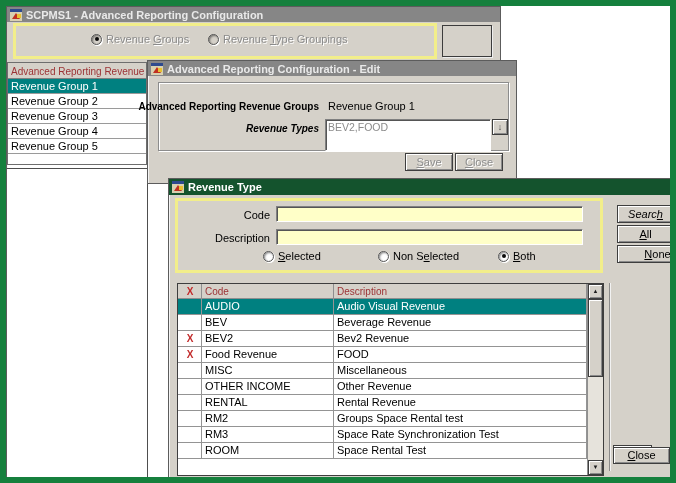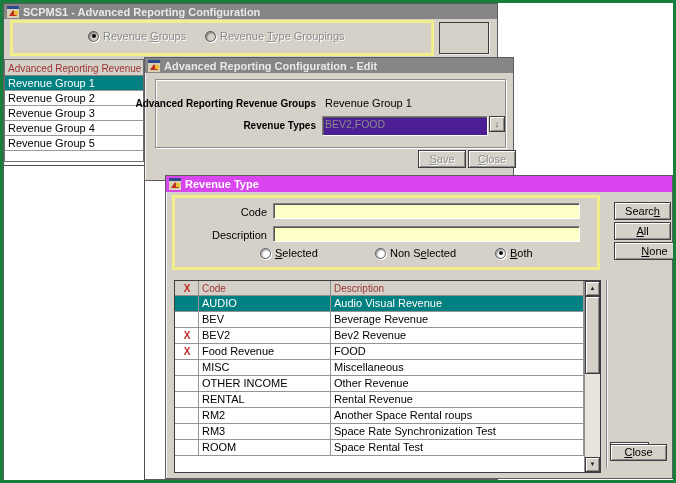--- a/index.html
+++ b/index.html
@@ -1,29 +1,29 @@
 <!DOCTYPE html>
 <html><head>
 <meta charset="utf-8">
 <style>
   html,body{margin:0;padding:0;background:#fff;}
   body{width:676px;height:483px;position:relative;font-family:"Liberation Sans",sans-serif;font-size:11px;color:#000;}
   *{box-sizing:border-box;}
-  .stage{position:absolute;left:0;top:0;width:676px;height:483px;border:3px solid #15803d;background:#fff;overflow:hidden;}
+  .stage{position:absolute;left:0;top:0;width:676px;height:483px;border:6px solid #15803d;background:#fff;overflow:hidden;}
 
   .window{position:absolute;border:1px solid #5c5c5c;box-shadow:inset 1px 1px 0 #f4f4f4;}
   .titlebar{height:15px;display:flex;align-items:center;gap:4px;padding:0 3px;font-weight:bold;font-size:11px;white-space:nowrap;overflow:hidden;}
   .titlebar.inactive{background:#868686;color:#e9e9e9;}
-  .titlebar.active{background:#d946ef;color:#fff;}
+  .titlebar.active{background:#14532d;color:#fff;}
   .win-icon{width:12px;height:12px;flex:0 0 auto;display:block;}
 
   .ybox{position:absolute;border:3px solid #f2ee8a;}
   .sunken{border:1px solid #808080;border-bottom-color:#fff;border-right-color:#fff;box-shadow:inset 1px 1px 0 #555;}
   .btn{position:absolute;background:#d5d1c9;border:1px solid #3e3e3e;box-shadow:inset 1px 1px 0 #fff,inset -1px -1px 0 #8a8a8a;font-family:inherit;font-size:11px;text-align:center;padding:0;line-height:15px;color:#000;}
-  .btn.disabled{color:#8e8e8e;text-shadow:1px 1px 0 #fff;margin-left:16px;}
+  .btn.disabled{color:#8e8e8e;text-shadow:1px 1px 0 #fff;}
   .etched{border:1px solid #8c8c8c;box-shadow:inset 1px 1px 0 #fff,1px 1px 0 #fff;}
 
   .radio{position:absolute;display:flex;align-items:center;gap:4px;white-space:nowrap;}
   .radio-circle{width:11px;height:11px;border-radius:50%;background:#fff;border:1px solid #555;box-shadow:inset 1px 1px 2px rgba(0,0,0,.45),1px 1px 0 #fff;flex:0 0 auto;}
   .radio.checked .radio-circle::after{content:"";display:block;width:4px;height:4px;margin:2.5px 0 0 2.5px;border-radius:50%;background:#0a0a0a;}
   .radio.disabled{color:#8b8b8b;text-shadow:1px 1px 0 #fff;}
   .radio.disabled .radio-circle{background:#d5d1c9;}
 
   .lbl{position:absolute;white-space:nowrap;}
   .lbl.bold{font-weight:bold;font-size:10px;}
@@ -36,21 +36,21 @@
   #w1-smallbox{position:absolute;left:435px;top:18px;width:50px;height:32px;border:1px solid #3c3c3c;box-shadow:1px 1px 0 #eee;}
   #w1-list{position:absolute;left:0;top:55px;width:140px;height:103px;background:#fff;border:1px solid #6e6e6e;overflow:hidden;}
   #w1-list .lheader{height:16px;line-height:15px;background:#d5d1c9;color:#9c3234;font-size:10px;padding:1px 2px 0 3px;border-bottom:1px solid #808080;white-space:nowrap;overflow:hidden;}
   .list-row{height:15px;line-height:14px;padding:0 3px;border-bottom:1px solid #9a9a9a;white-space:nowrap;overflow:hidden;background:#fff;}
   .list-row.selected{background:#008080;color:#fff;}
   #w1-panel{position:absolute;left:0;top:161px;width:141px;height:316px;background:#fff;border-top:1px solid #4e4e4e;border-right:1px solid #4e4e4e;}
 
   
   #w2{left:141px;top:54px;width:370px;height:124px;background:#d5d1c9;}
   #w2-group{position:absolute;left:10px;top:21px;width:351px;height:69px;}
-  #w2-field{position:absolute;left:177px;top:58px;width:166px;height:20px;background:#4c1d95;color:#8b8b8b;font-size:10.5px;line-height:14px;padding:0 2px;white-space:nowrap;overflow:hidden;}
+  #w2-field{position:absolute;left:177px;top:58px;width:166px;height:32px;background:#ffffff;color:#8b8b8b;font-size:10.5px;line-height:14px;padding:0 2px;white-space:nowrap;overflow:hidden;}
   #w2-lov{left:344px;top:58px;width:16px;height:16px;font-size:9px;line-height:13px;color:#3a3a3a;}
 
   
   #w3{left:162px;top:172px;width:508px;height:304px;background:#d5d1c9;}
   #w3 .titlebar{height:16px;}
   #w3-ybox{left:6px;top:19px;width:428px;height:75px;}
   .yfield{position:absolute;width:307px;height:16px;background:#ffffc8;font-family:inherit;font-size:11px;padding:0 2px;outline:none;}
   #w3-sep{position:absolute;left:440px;top:104px;height:188px;width:2px;border-left:1px solid #8a8a8a;border-right:1px solid #f2f2f2;}
 
   #rt-table{position:absolute;left:8px;top:104px;width:427px;height:193px;border:1px solid #3e3e3e;background:#fff;}
@@ -118,21 +118,21 @@
           <rect width="12" height="12" fill="#d8d0b0"></rect>
           <rect width="12" height="3" fill="#2e4a8e"></rect>
           <path d="M2 10 L6 4 L10 10 Z" fill="#c03020"></path>
           <rect x="7" y="5" width="4" height="4" fill="#e8c030"></rect>
         </svg>
       <span class="title-text">Advanced Reporting Configuration - Edit</span>
     </div>
     <div class="etched" id="w2-group"></div>
     <div class="lbl bold" style="right:197px;top:40px;">Advanced Reporting Revenue Groups</div>
     <div class="lbl" style="left:180px;top:39px;">Revenue Group 1</div>
-    <div class="lbl bold" style="right:197px;top:62px;">Revenue Types</div>
+    <div class="lbl bold" style="right:197px;top:62px;font-style:italic;">Revenue Types</div>
     <div class="sunken" id="w2-field">BEV2,FOOD</div>
     <button class="btn" id="w2-lov">↓</button>
     <button class="btn disabled" style="left:257px;top:92px;width:48px;height:18px;"><u>S</u>ave</button>
     <button class="btn disabled" style="left:307px;top:92px;width:48px;height:18px;"><u>C</u>lose</button>
   </div>
 
   <div class="window" id="w3">
     <div class="titlebar active">
       <svg class="win-icon" viewBox="0 0 12 12">
           <rect width="12" height="12" fill="#d8d0b0"></rect>
@@ -155,21 +155,21 @@
     </div>
     <div class="radio" style="left:209px;top:71px;">
       <span class="radio-circle"></span>
       <span>Non S<u>e</u>lected</span>
     </div>
     <div class="radio checked" style="left:329px;top:71px;">
       <span class="radio-circle"></span>
       <span><u>B</u>oth</span>
     </div>
 
-    <button class="btn" style="left:448px;top:26px;width:57px;height:18px;">Searc<u>h</u></button>
+    <button class="btn" style="left:448px;top:26px;width:57px;height:18px;font-style:italic;">Searc<u>h</u></button>
     <button class="btn" style="left:448px;top:46px;width:57px;height:18px;"><u>A</u>ll</button>
     <button class="btn" style="left:448px;top:66px;width:81px;height:18px;"><u>N</u>one</button>
 
     <div id="w3-sep"></div>
 
     <div id="rt-table">
       <div class="thead">
         <div class="th-x">X</div>
         <div>Code</div>
         <div>Description</div>
@@ -206,21 +206,21 @@
             <div>Other Revenue</div>
           </div>
           <div class="trow">
             <div class="tc-x"></div>
             <div>RENTAL</div>
             <div>Rental Revenue</div>
           </div>
           <div class="trow">
             <div class="tc-x"></div>
             <div>RM2</div>
-            <div>Another Space Rental roups</div>
+            <div>Groups Space Rental test</div>
           </div>
           <div class="trow">
             <div class="tc-x"></div>
             <div>RM3</div>
             <div>Space Rate Synchronization Test</div>
           </div>
           <div class="trow">
             <div class="tc-x"></div>
             <div>ROOM</div>
             <div>Space Rental Test</div>

